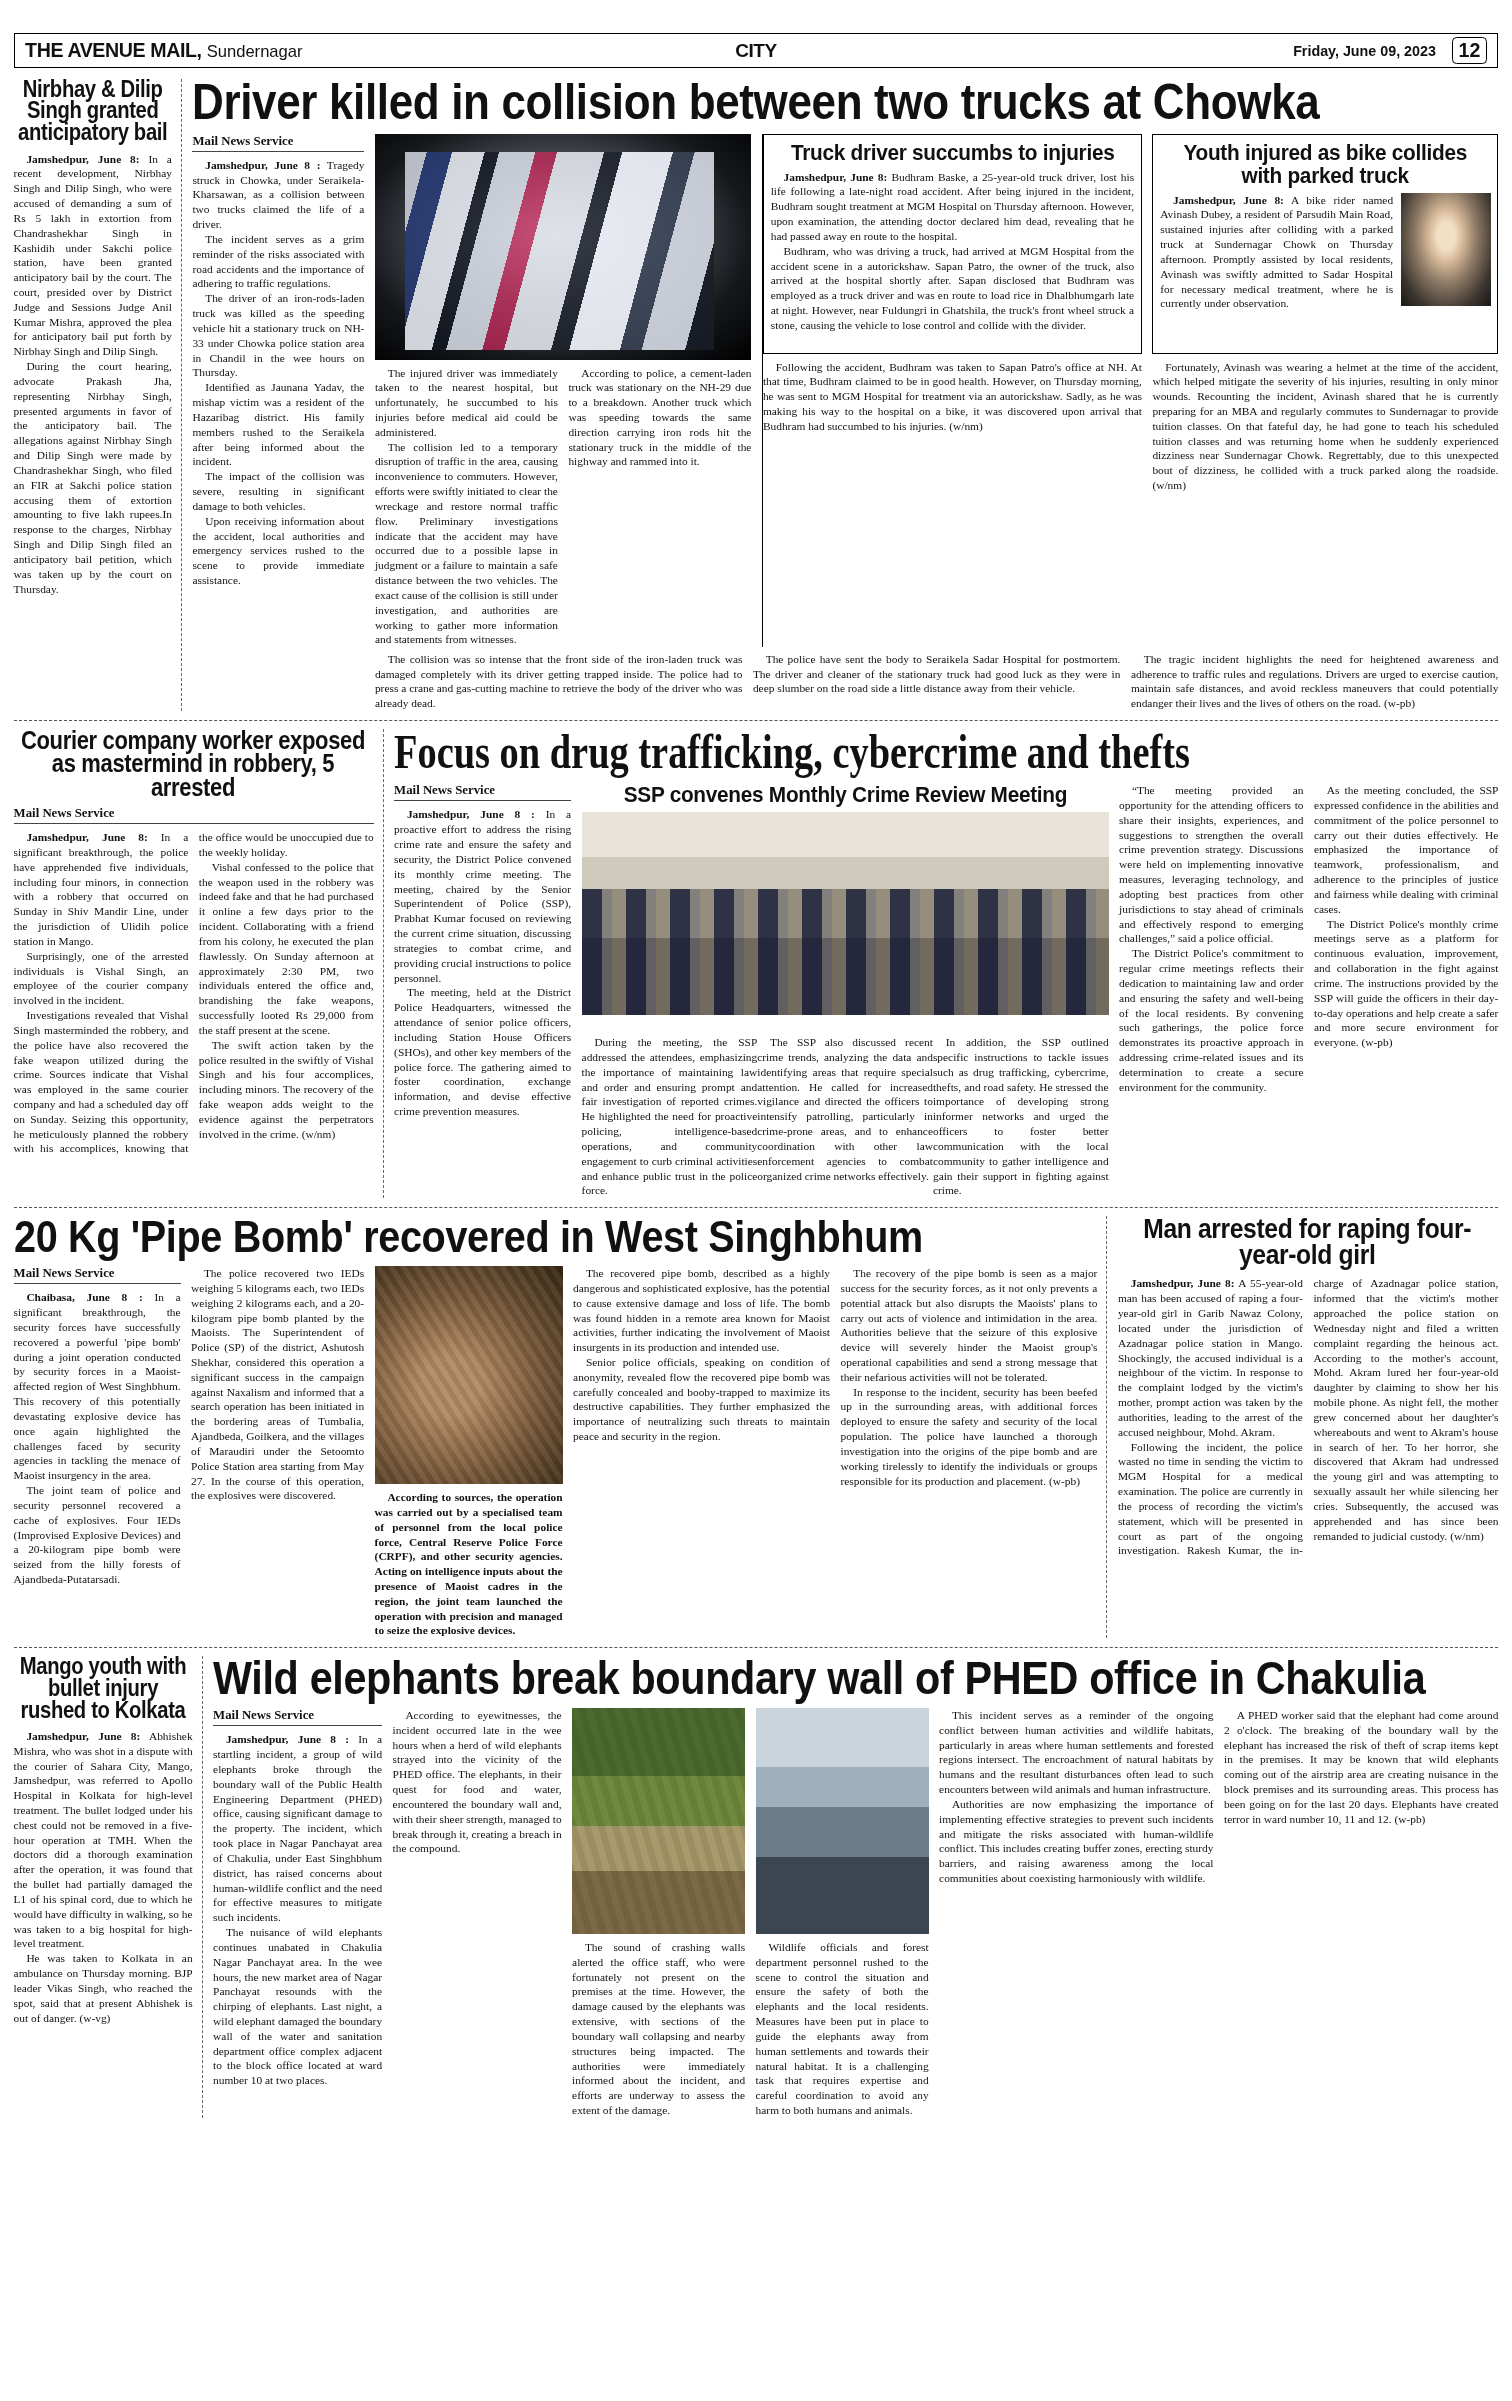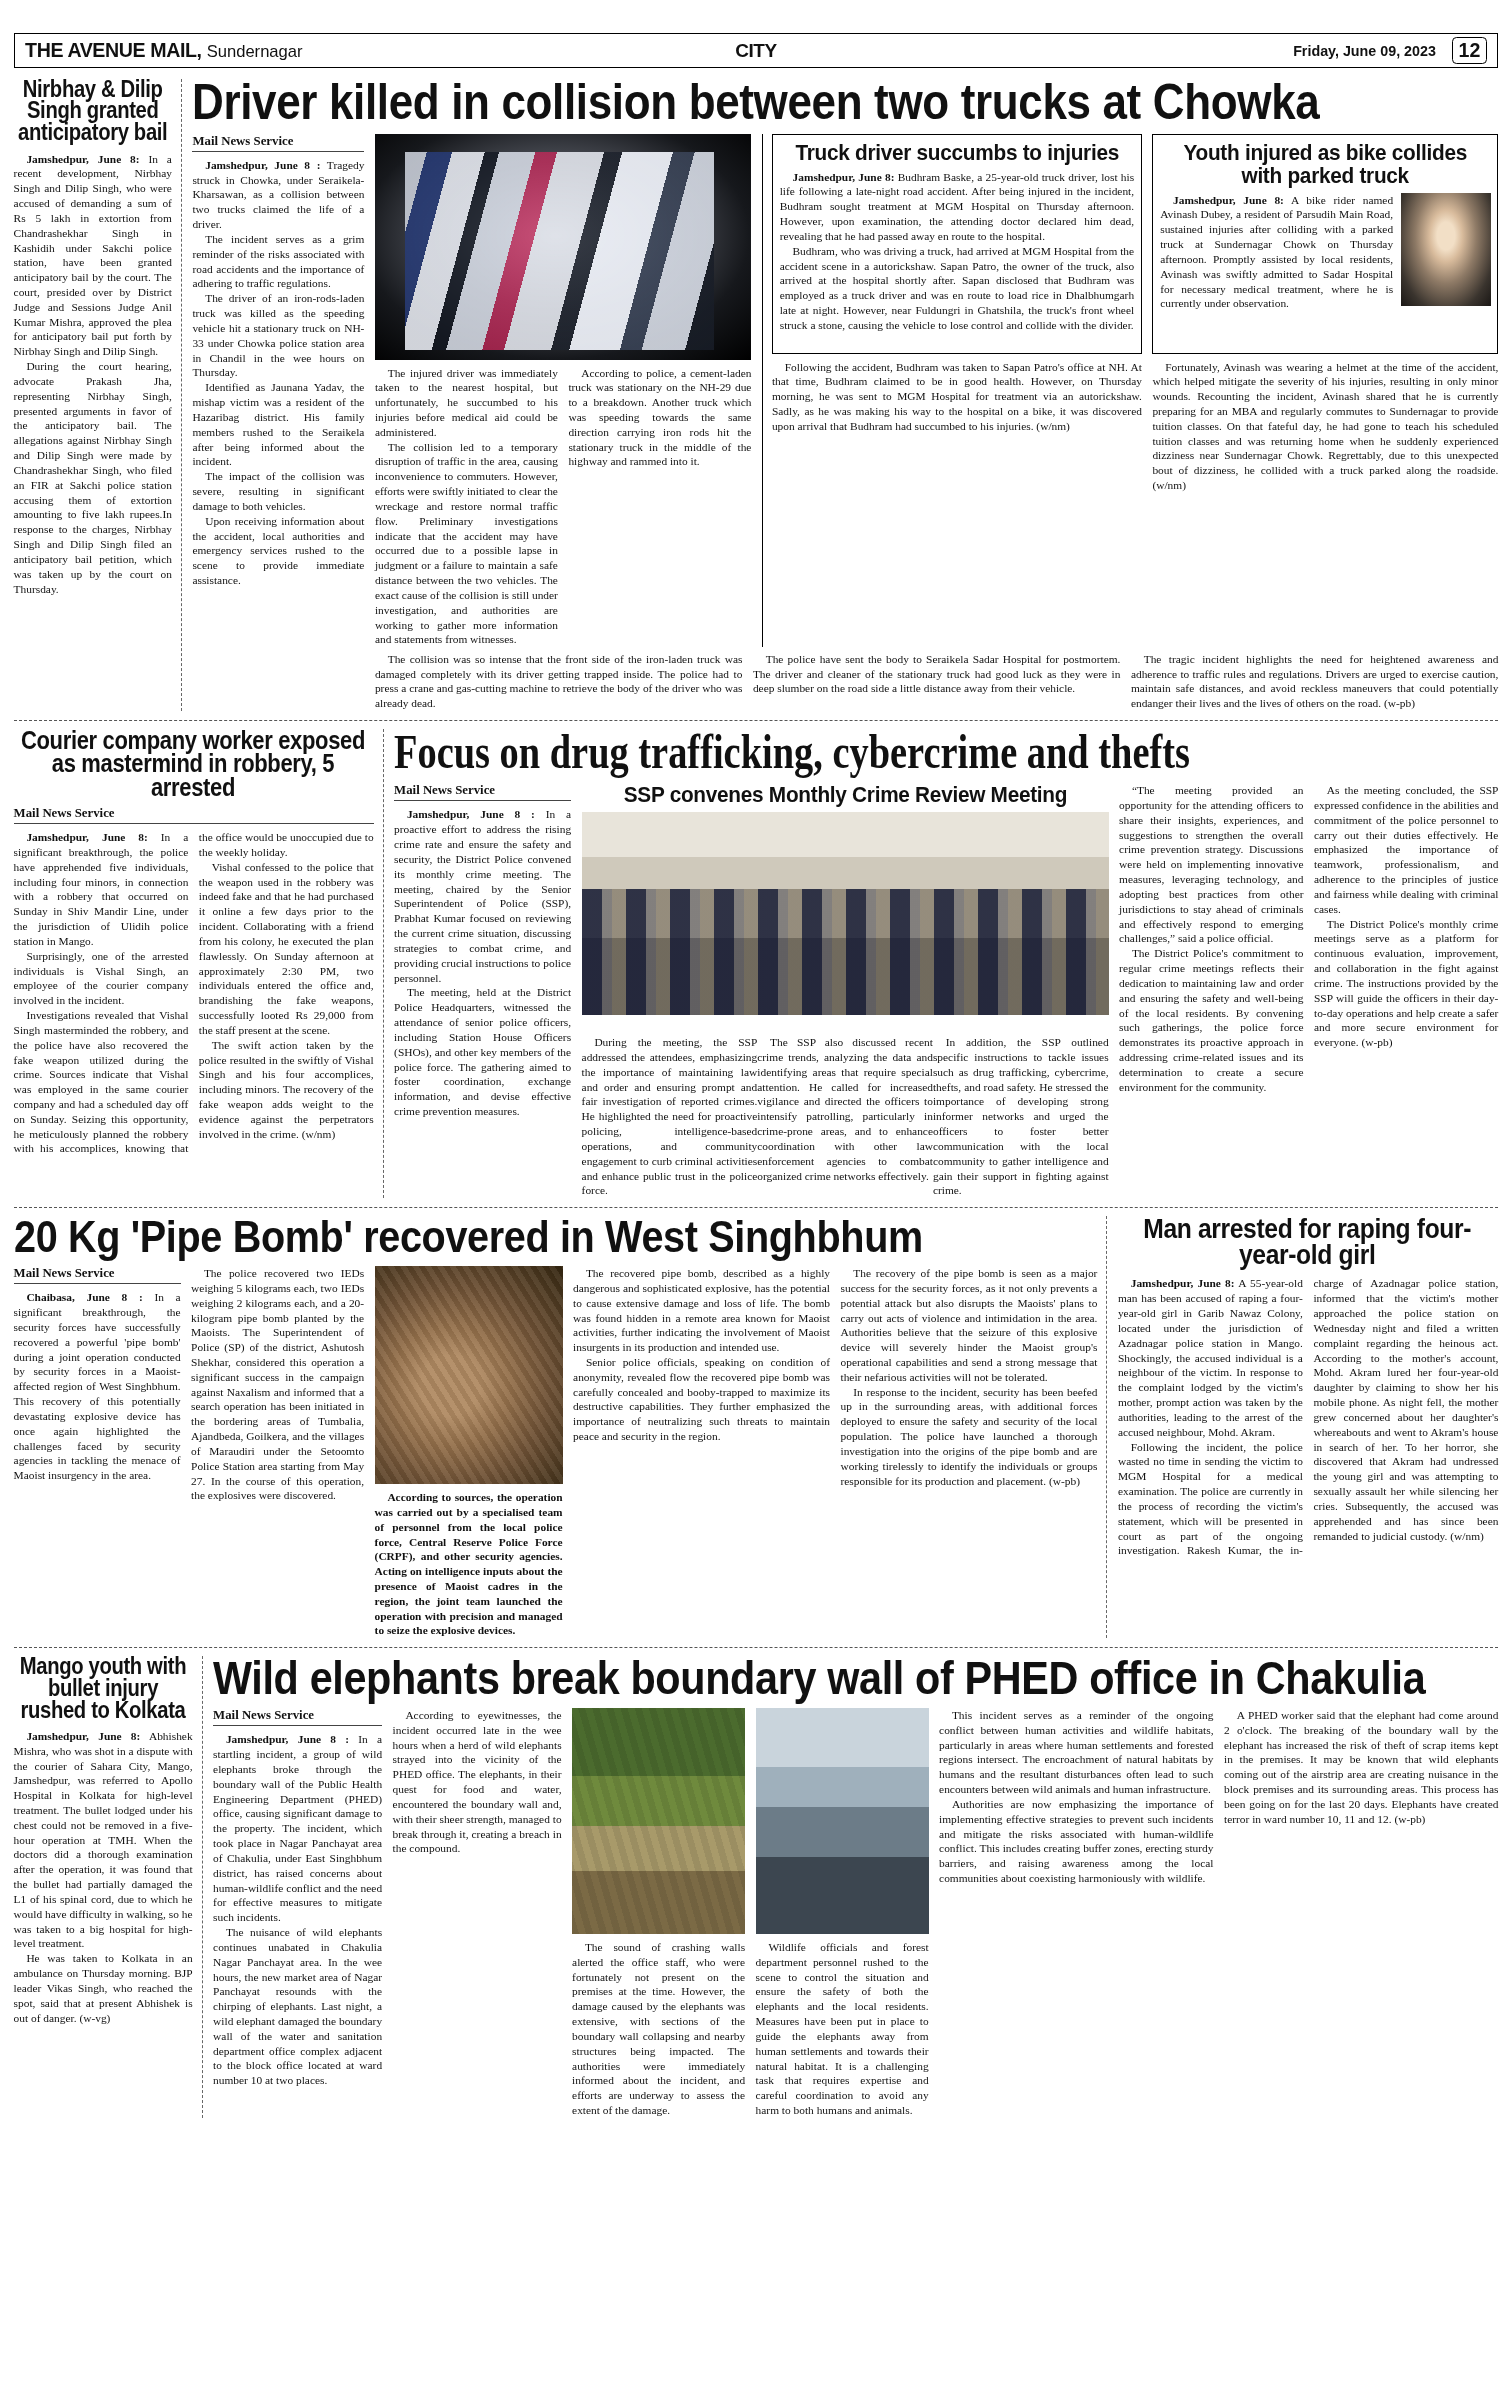--- a/index.html
+++ b/index.html
@@ -198,21 +198,21 @@
                   <p class="body"><span>The collision led to a temporary disruption of traffic in the area, causing inconvenience to commuters. However, efforts were swiftly initiated to clear the wreckage and restore normal traffic flow. Preliminary investigations indicate that the accident may have occurred due to a possible lapse in judgment or a failure to maintain a safe distance between the two vehicles. The exact cause of the collision is still under investigation, and authorities are working to gather more information and statements from witnesses.</span></p>
                 </div>
                 <div style="flex:1;">
                   <p class="body"><span>According to police, a cement-laden truck was stationary on the NH-29 due to a breakdown. Another truck which was speeding towards the same direction carrying iron rods hit the stationary truck in the middle of the highway and rammed into it.</span></p>
                 </div>
               </div>
             </div>
           </div>
         </div>
 
-        <div class="vsolid" style="width:380px; padding-left:9px;">
+        <div class="vsolid" style="width:380px; ">
           <div class="boxed" style="height:220px; overflow:hidden;">
             <div class="sub-hl" style="font-size:22.6px; margin-bottom:6px;">Truck driver succumbs to injuries</div>
             <p class="body"><span class="dl">Jamshedpur, June 8:</span><span> Budhram Baske, a 25-year-old truck driver, lost his life following a late-night road accident. After being injured in the incident, Budhram sought treatment at MGM Hospital on Thursday afternoon. However, upon examination, the attending doctor declared him dead, revealing that he had passed away en route to the hospital.</span></p>
             <p class="body"><span>Budhram, who was driving a truck, had arrived at MGM Hospital from the accident scene in a autorickshaw. Sapan Patro, the owner of the truck, also arrived at the hospital shortly after. Sapan disclosed that Budhram was employed as a truck driver and was en route to load rice in Dhalbhumgarh late at night. However, near Fuldungri in Ghatshila, the truck's front wheel struck a stone, causing the vehicle to lose control and collide with the divider.</span></p>
           </div>
           <div style="margin-top:6px;">
             <p class="body"><span>Following the accident, Budhram was taken to Sapan Patro's office at NH. At that time, Budhram claimed to be in good health. However, on Thursday morning, he was sent to MGM Hospital for treatment via an autorickshaw. Sadly, as he was making his way to the hospital on a bike, it was discovered upon arrival that Budhram had succumbed to his injuries. (w/nm)</span></p>
           </div>
         </div>
 
@@ -301,20 +301,21 @@
   <div class="rule-dashed"></div>
 
   <div class="sec">
     <div style="flex:1; padding-right:9px;">
       <div class="hl-cond" style="font-size:45px; margin-bottom:7.5px;">20 Kg 'Pipe Bomb' recovered in West Singhbhum</div>
 
       <div style="display:flex; gap:10.5px;">
         <div style="width:167px;">
           <div class="byline">Mail News Service</div>
           <p class="body"><span class="dl">Chaibasa, June 8 :</span><span> In a significant breakthrough, the security forces have successfully recovered a powerful 'pipe bomb' during a joint operation conducted by security forces in a Maoist-affected region of West Singhbhum. This recovery of this potentially devastating explosive device has once again highlighted the challenges faced by security agencies in tackling the menace of Maoist insurgency in the area.</span></p>
+          <p class="body"><span>The joint team of police and security personnel recovered a cache of explosives. Four IEDs (Improvised Explosive Devices) and a 20-kilogram pipe bomb were seized from the hilly forests of Ajandbeda-Putatarsadi.</span></p>
         </div>
 
         <div style="width:173px;">
           <p class="body"><span>The police recovered two IEDs weighing 5 kilograms each, two IEDs weighing 2 kilograms each, and a 20-kilogram pipe bomb planted by the Maoists. The Superintendent of Police (SP) of the district, Ashutosh Shekhar, considered this operation a significant success in the campaign against Naxalism and informed that a search operation has been initiated in the bordering areas of Tumbalia, Ajandbeda, Goilkera, and the villages of Maraudiri under the Setoomto Police Station area starting from May 27. In the course of this operation, the explosives were discovered.</span></p>
         </div>
 
         <div style="width:188px;font-weight:bold;">
           <div class="photo soil" style="height:218px;"></div>
           <p class="body" style="margin-top:6px;"><span>According to sources, the operation was carried out by a specialised team of personnel from the local police force, Central Reserve Police Force (CRPF), and other security agencies. Acting on intelligence inputs about the presence of Maoist cadres in the region, the joint team launched the operation with precision and managed to seize the explosive devices.</span></p>
         </div>

